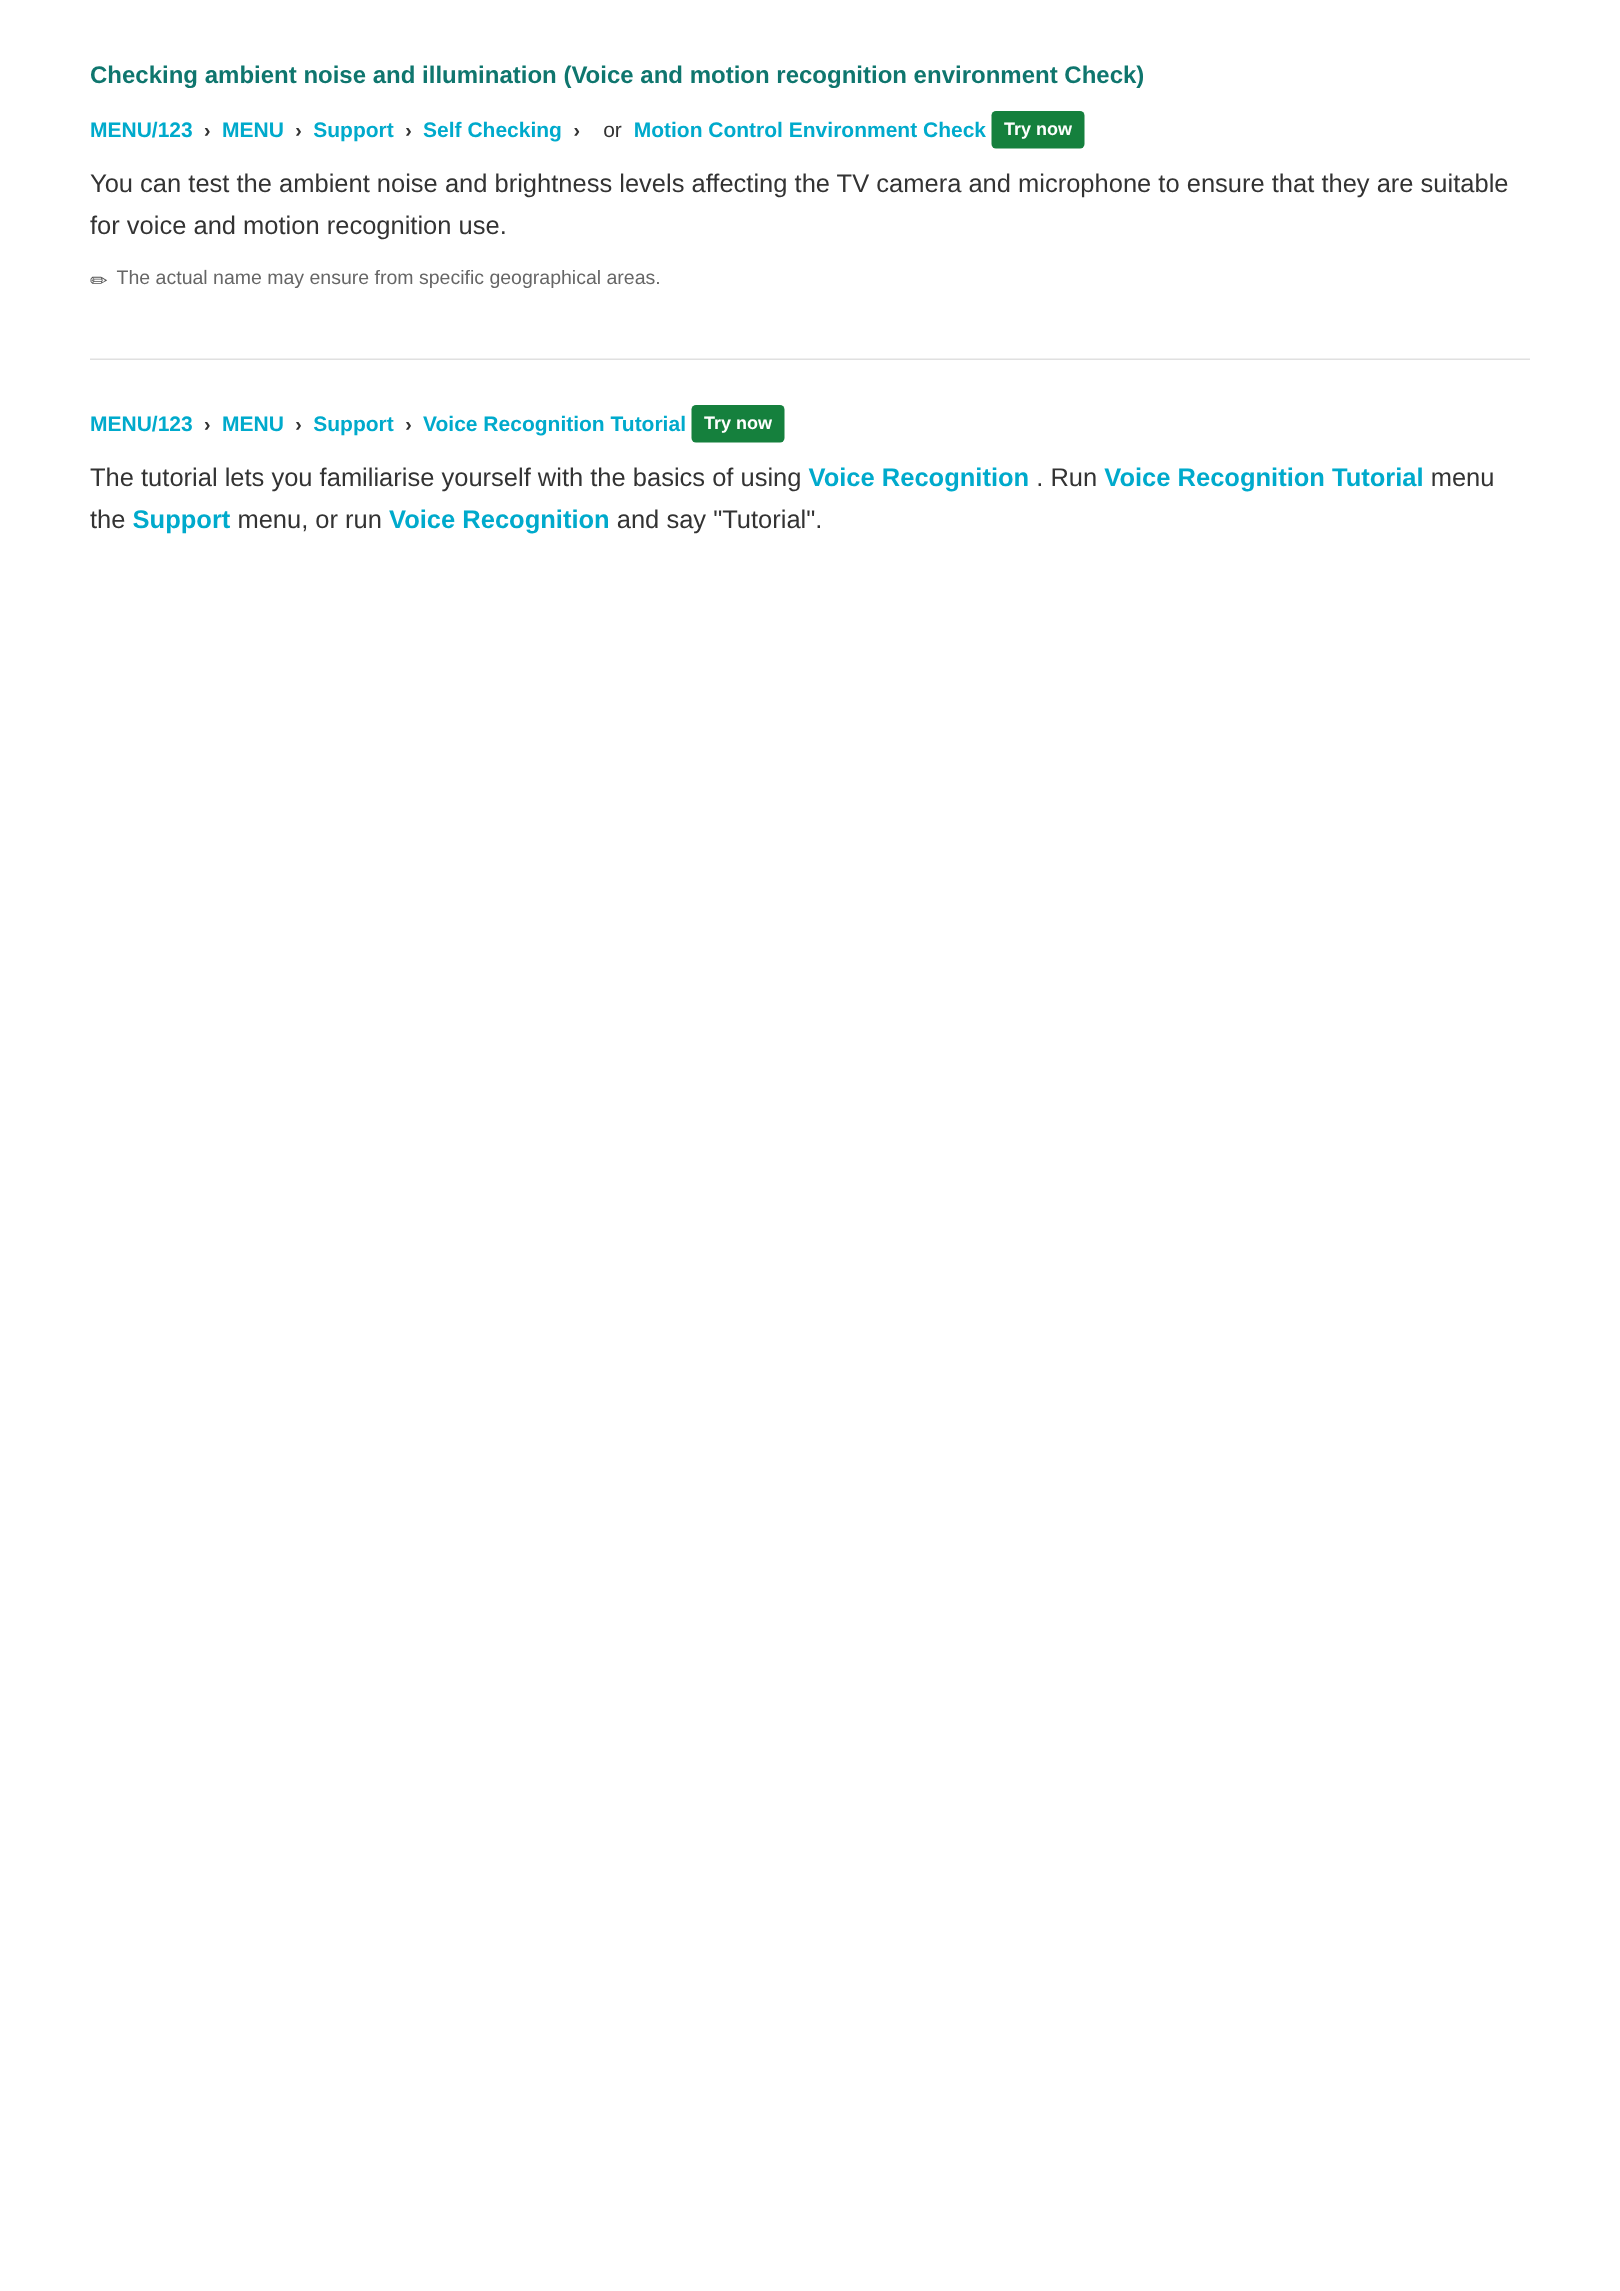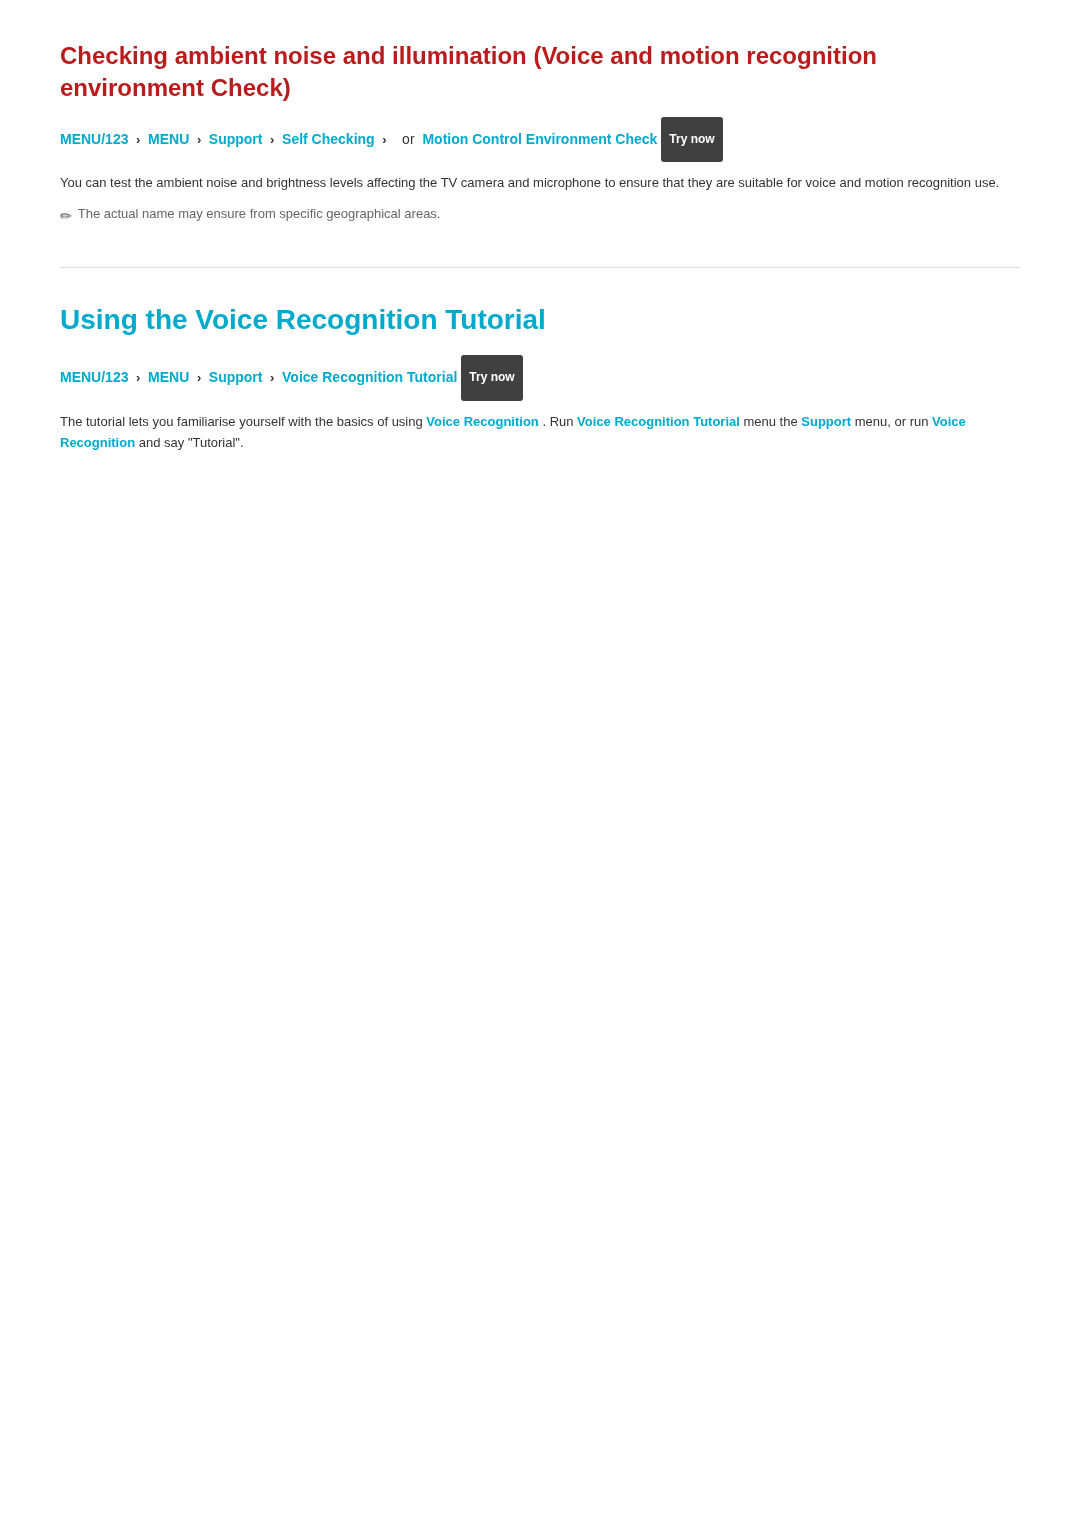--- a/index.html
+++ b/index.html
@@ -17,23 +17,23 @@
       min-height: 1527px;
       padding: 40px 60px;
       line-height: 1.6;
     }
 
     .section {
       margin-bottom: 40px;
     }
 
     .section-title {
-      font-size: 24px;
+      font-size: 16px;
       font-weight: bold;
-      color: #b91c1c;
+      color: #0f766e;
       margin-bottom: 12px;
       line-height: 1.35;
     }
 
     .breadcrumb-line {
       display: flex;
       flex-wrap: wrap;
       align-items: center;
       gap: 0;
       font-size: 14px;
@@ -50,32 +50,32 @@
 
     .breadcrumb-separator {
       color: #333;
       font-weight: bold;
       margin: 0 4px;
       font-size: 13px;
     }
 
     .try-now-badge {
       display: inline-block;
-      background-color: #404040;
+      background-color: #15803d;
       color: #fff;
       font-size: 12px;
       font-weight: bold;
-      padding: 12px 8px;
+      padding: 2px 8px;
       border-radius: 3px;
       margin-left: 4px;
       vertical-align: middle;
     }
 
     .body-text {
-      font-size: 13px;
+      font-size: 17px;
       color: #333;
       line-height: 1.65;
       margin-bottom: 10px;
     }
 
     .note-line {
       display: flex;
       align-items: flex-start;
       gap: 6px;
       color: #666;
@@ -132,21 +132,20 @@
 
   <div class="note-line">
     <span class="pencil-icon">✏</span>
     <span>The actual name may ensure from specific geographical areas.</span>
   </div>
 </div>
 
 <hr class="divider">
 
 <div class="section">
-  <div class="section-two-title">Using the Voice Recognition Tutorial</div>
 
   <div class="breadcrumb-line">
     <span class="breadcrumb-item">MENU/123</span>
     <span class="breadcrumb-separator">&nbsp;›&nbsp;</span>
     <span class="breadcrumb-item">MENU</span>
     <span class="breadcrumb-separator">&nbsp;›&nbsp;</span>
     <span class="breadcrumb-item">Support</span>
     <span class="breadcrumb-separator">&nbsp;›&nbsp;</span>
     <span class="breadcrumb-item">Voice Recognition Tutorial</span>
     <span class="try-now-badge">Try now</span>

